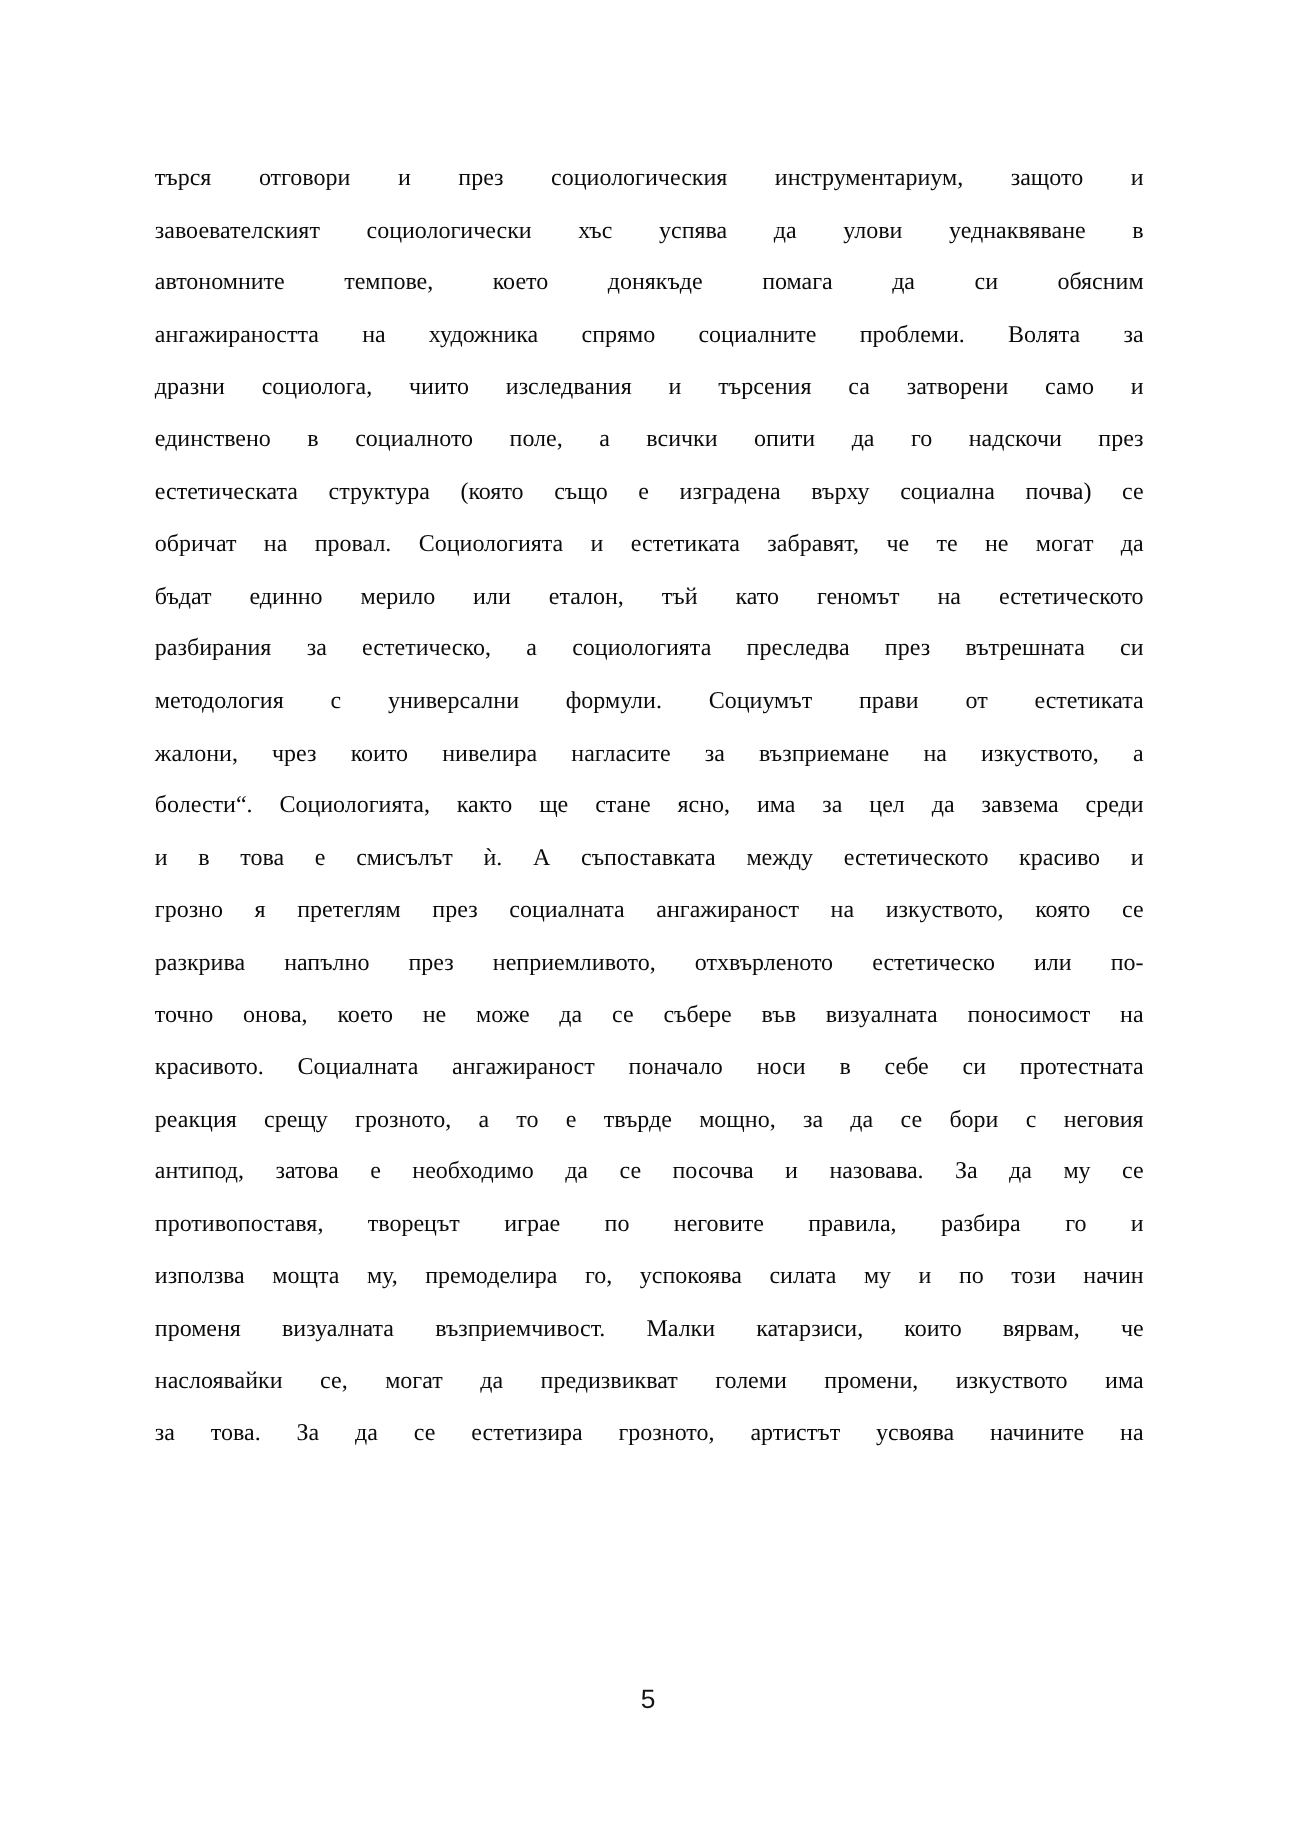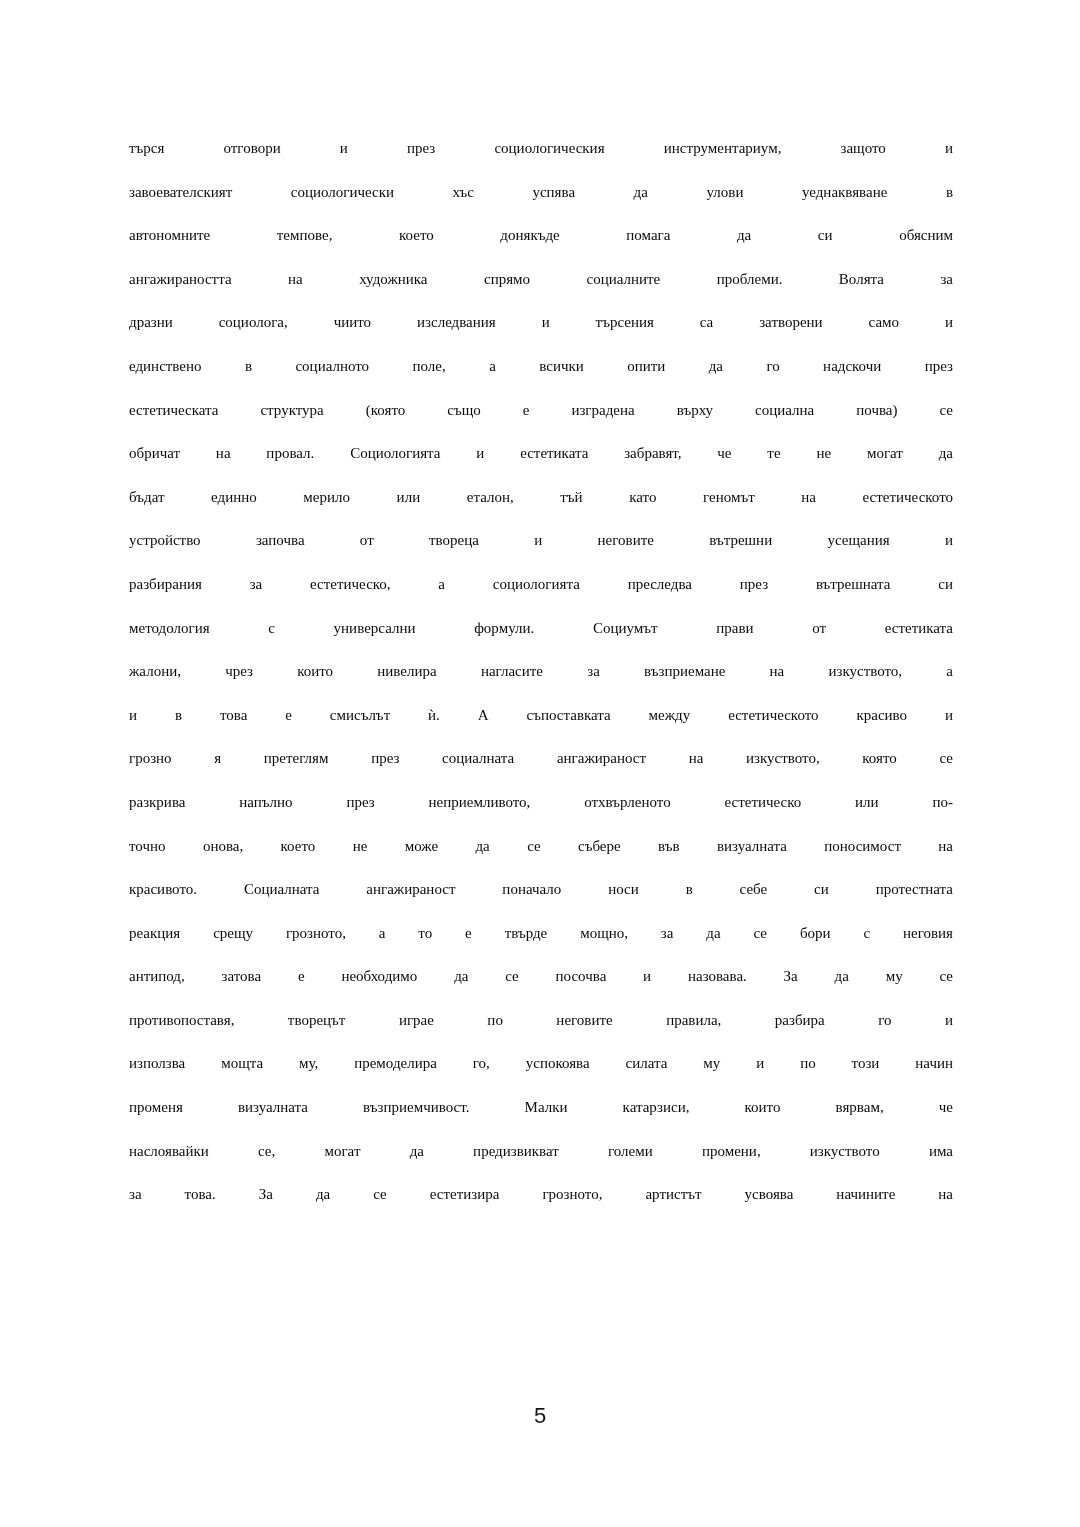--- a/index.html
+++ b/index.html
@@ -22,21 +22,21 @@
     background: #ffffff;
   }
   .text-block {
     position: absolute;
     left: 129px;
     top: 127px;
     width: 824px;
   }
   .line {
     font-family: "Liberation Serif", "DejaVu Serif", serif;
-    font-size: 15px;
+    font-size: 20px;
     line-height: 43.6px;
     color: #0b0b0b;
     text-align: justify;
     text-align-last: justify;
     white-space: normal;
     -moz-text-align-last: justify;
   }
   .footer {
     position: absolute;
     left: 0;
@@ -57,24 +57,24 @@
   <main class="text-block">
       <div class="line">търся отговори и през социологическия инструментариум, защото и</div>
       <div class="line">завоевателският социологически хъс успява да улови уеднаквяване в</div>
       <div class="line">автономните темпове, което донякъде помага да си обясним</div>
       <div class="line">ангажираността на художника спрямо социалните проблеми. Волята за</div>
       <div class="line">дразни социолога, чиито изследвания и търсения са затворени само и</div>
       <div class="line">единствено в социалното поле, а всички опити да го надскочи през</div>
       <div class="line">естетическата структура (която също е изградена върху социална почва) се</div>
       <div class="line">обричат на провал. Социологията и естетиката забравят, че те не могат да</div>
       <div class="line">бъдат единно мерило или еталон, тъй като геномът на естетическото</div>
-      <div class="line">устройство започва от твореца и неговите вътрешни усещания и</div>
       <div class="line">разбирания за естетическо, а социологията преследва през вътрешната си</div>
       <div class="line">методология с универсални формули. Социумът прави от естетиката</div>
       <div class="line">жалони, чрез които нивелира нагласите за възприемане на изкуството, а</div>
+      <div class="line">болести“. Социологията, както ще стане ясно, има за цел да завзема среди</div>
       <div class="line">и в това е смисълът ѝ. А съпоставката между естетическото красиво и</div>
       <div class="line">грозно я претеглям през социалната ангажираност на изкуството, която се</div>
       <div class="line">разкрива напълно през неприемливото, отхвърленото естетическо или по-</div>
       <div class="line">точно онова, което не може да се събере във визуалната поносимост на</div>
       <div class="line">красивото. Социалната ангажираност поначало носи в себе си протестната</div>
       <div class="line">реакция срещу грозното, а то е твърде мощно, за да се бори с неговия</div>
       <div class="line">антипод, затова е необходимо да се посочва и назовава. За да му се</div>
       <div class="line">противопоставя, творецът играе по неговите правила, разбира го и</div>
       <div class="line">използва мощта му, премоделира го, успокоява силата му и по този начин</div>
       <div class="line">променя визуалната възприемчивост. Малки катарзиси, които вярвам, че</div>

